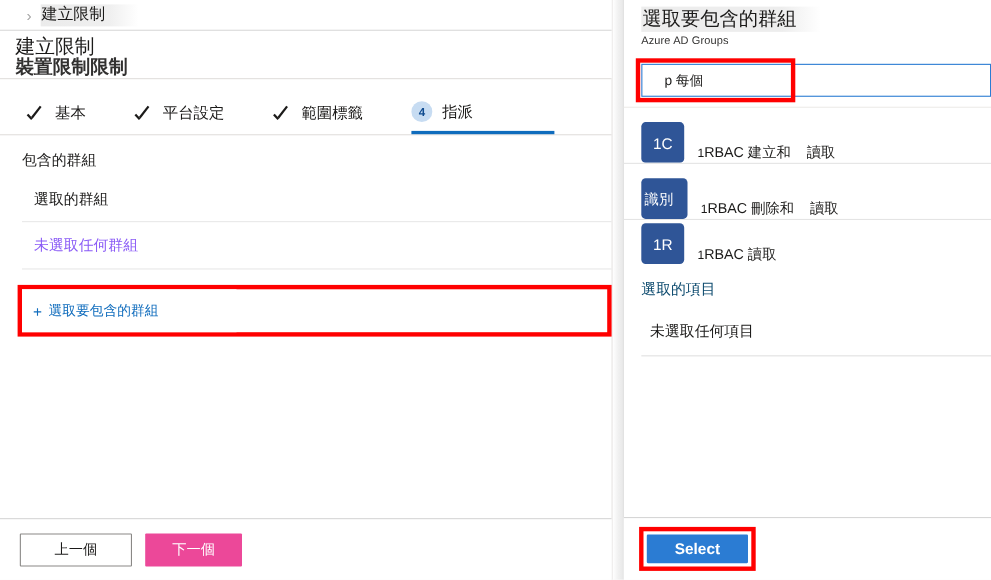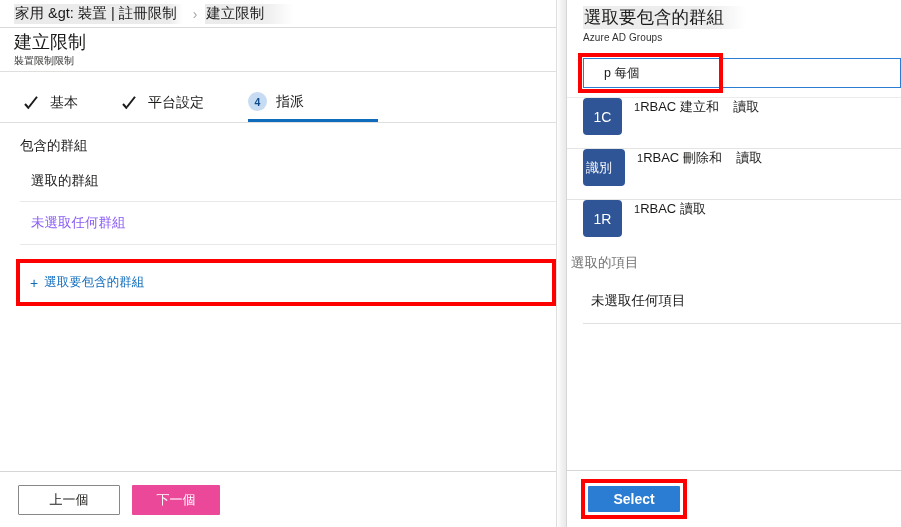--- a/index.html
+++ b/index.html
@@ -75,25 +75,25 @@
     box-sizing: border-box;
     background: #fff;
   }
   .blade-title {
     font-size: 18px;
     line-height: 21px;
     color: #1b1a19;
     font-weight: 400;
   }
   .blade-subtitle {
-    font-size: 10px;
+    font-size: 17px;
     line-height: 14px;
     color: #323130;
     margin-top: 1px;
-    font-weight: 400;
+    font-weight: 700;
   }
 
   
   .wizard {
     height: 38px;
     display: flex;
     align-items: flex-end;
     padding-left: 24px;
     margin-top: 12px;
     box-sizing: border-box;
@@ -337,21 +337,21 @@
     border: 4px solid #ff0000;
     box-sizing: border-box;
     pointer-events: none;
   }
 
   .rb-list {
     border-top: 1px solid #edebe9;
   }
   .rb-row {
     display: flex;
-    align-items: flex-start;
+    align-items: flex-end;
     height: 51px;
     padding-left: 16px;
     border-bottom: 1px solid #e4e4e4;
     box-sizing: border-box;
     cursor: pointer;
     overflow: hidden;
   }
   .rb-row.last {
     border-bottom: none;
     height: 40px;
@@ -375,22 +375,22 @@
   .rb-row-text {
     font-size: 13px;
     color: #1b1a19;
     white-space: nowrap;
     overflow: hidden;
   }
   .rb-row-text .sm { font-size: 11px; }
 
   .sel-title {
     font-size: 13.5px;
-    color: #737373;
-    padding: 14px 0 0 4px;
+    color: #0c4a6e;
+    padding: 14px 0 0 16px;
   }
   .sel-empty {
     font-size: 13.5px;
     color: #1b1a19;
     padding: 20px 0 13px 24px;
   }
   .sel-rule {
     height: 1px;
     background: #e0e0e0;
     margin-left: 16px;
@@ -432,38 +432,41 @@
   }
 </style>
 </head>
 <body>
 
 <div class="screen">
 
   <div class="left-blade">
 
     <div class="breadcrumb-bar">
-      <span class="crumb">家用 &amp;gt: 裝置 | 註冊限制</span>
       <span class="crumb-sep">›</span>
       <span class="crumb-2">建立限制</span>
     </div>
 
     <div class="blade-header">
       <div class="blade-title">建立限制</div>
       <div class="blade-subtitle">裝置限制限制</div>
     </div>
 
     <div class="wizard">
       <div class="wstep">
         <span class="wcheck"></span>
         <span class="wlabel">基本</span>
       </div>
       <div class="wstep">
         <span class="wcheck"></span>
         <span class="wlabel">平台設定</span>
+      </div>
+      <div class="wstep">
+        <span class="wcheck"></span>
+        <span class="wlabel">範圍標籤</span>
       </div>
       <div class="wstep active">
         <span class="wnum">4</span>
         <span class="wlabel">指派</span>
       </div>
     </div>
     <div class="wizard-rule"></div>
 
     <div class="lc">
       <div class="section-title">包含的群組</div>

